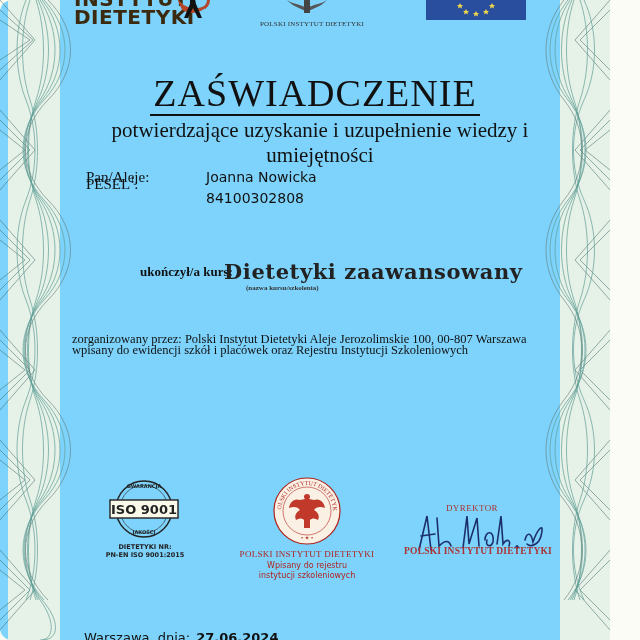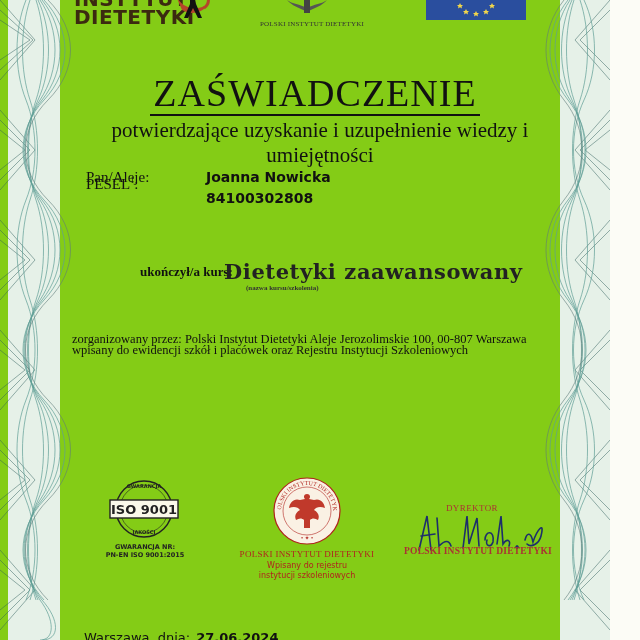--- a/index.html
+++ b/index.html
@@ -1,34 +1,34 @@
 <!DOCTYPE html>
 <html><head>
 <meta charset="utf-8">
 <style>
   html, body { margin:0; padding:0; }
   body { width:640px; height:640px; overflow:hidden; background:#fbfbf0; position:relative; font-family:"Liberation Serif", serif; color:#1a1a1a; }
-  .page { position:absolute; left:0; top:0; width:640px; height:640px; background:#84cc16; }
+  .page { position:absolute; left:0; top:0; width:640px; height:640px; background:#7dd3fc;border-radius:12px; }
   .border-left, .border-right { position:absolute; top:0; height:640px; }
   .border-left { left:0; width:80px; }
   .border-right { left:540px; width:70px; }
   .outer-strip { position:absolute; left:610px; top:0; width:30px; height:640px; background:#fcfcf6; }
   .logo-pid { position:absolute; left:74px; top:-10px; width:150px; height:40px; }
   .logo-text { position:absolute; left:0; font-family:"DejaVu Sans", sans-serif; font-weight:bold; color:#3b2a10; font-size:20px; line-height:18px; letter-spacing:0.5px; }
   .logo-line1 { top:0; }
   .logo-line2 { top:18px; }
   .logo-figure { position:absolute; left:100px; top:0; width:40px; height:32px; }
   .eagle-top { position:absolute; left:282px; top:0; width:50px; height:14px; }
   .eagle-label { position:absolute; left:257px; top:20px; width:110px; text-align:center; font-size:7px; letter-spacing:0.2px; color:#333; }
   .eu-flag { position:absolute; left:426px; top:0; width:100px; height:20px; background:#2a4e9e; }
   .title { position:absolute; left:100px; top:72px; width:430px; text-align:center; font-size:38px; letter-spacing:1px; color:#111; line-height:42px; }
   .title-rule { position:absolute; left:150px; top:114px; width:330px; height:2px; background:#111; }
   .subtitle { position:absolute; left:80px; top:118px; width:480px; text-align:center; font-size:21px; color:#111; }
   .lbl { position:absolute; font-size:15px; color:#111; }
-  .val { position:absolute; font-family:"DejaVu Sans", sans-serif; font-weight:bold; font-size:14px; color:#111; }
+  .val { position:absolute; font-family:"DejaVu Sans", sans-serif; font-weight:normal; font-size:14px; color:#111; }
   .course-lbl { position:absolute; left:140px; top:264px; font-size:13px; font-weight:bold; color:#111; }
   .course-name { position:absolute; left:224px; top:259px; font-size:21px; font-weight:bold; color:#222; letter-spacing:0.6px; font-family:"DejaVu Serif", serif; }
   .course-hint { position:absolute; left:246px; top:284px; font-size:7px; font-weight:bold; color:#333; }
   .org { position:absolute; left:72px; top:334px; width:490px; font-size:12.5px; line-height:11px; color:#111; }
   .iso-badge { position:absolute; left:104px; top:478px; width:80px; height:62px; }
   .iso-cert { position:absolute; left:100px; top:543px; width:90px; text-align:center; font-family:"DejaVu Sans", sans-serif; font-size:6.5px; font-weight:bold; color:#222; line-height:8px; }
   .seal { position:absolute; left:272px; top:476px; width:70px; height:70px; }
   .seal-name { position:absolute; left:236px; top:549px; width:142px; text-align:center; font-size:9px; color:#b0241e; letter-spacing:0.3px; }
   .seal-sub { position:absolute; left:236px; top:561px; width:142px; text-align:center; font-family:"DejaVu Sans", sans-serif; font-size:8px; color:#b0241e; line-height:10px; }
   .dir-title { position:absolute; left:432px; top:503px; width:80px; text-align:center; font-size:9px; font-weight:normal; color:#a33; letter-spacing:0.4px; }
@@ -138,21 +138,21 @@
 
   <svg class="iso-badge" viewBox="0 0 80 62">
     <circle cx="40" cy="31" r="28" fill="none" stroke="#222" stroke-width="1.4"></circle>
     <circle cx="40" cy="31" r="24" fill="none" stroke="#222" stroke-width="0.6"></circle>
     <text x="40" y="10" text-anchor="middle" font-family="DejaVu Sans, sans-serif" font-size="5" font-weight="bold" fill="#222">GWARANCJA</text>
     <text x="40" y="56" text-anchor="middle" font-family="DejaVu Sans, sans-serif" font-size="5" font-weight="bold" fill="#222">JAKOŚCI</text>
     <rect x="6" y="22" width="68" height="18" fill="#faf9ea" stroke="#222" stroke-width="1.4"></rect>
     <text x="40" y="36" text-anchor="middle" font-family="DejaVu Sans, sans-serif" font-size="13" font-weight="bold" fill="#222">ISO 9001</text>
   </svg>
   <div class="iso-cert">
-    <div>GWARANCJA NR:</div>
+    <div>DIETETYKI NR:</div>
     <div>PN-EN ISO 9001:2015</div>
   </div>
 
   <svg class="seal" viewBox="0 0 70 70">
     <circle cx="35" cy="35" r="33" fill="#faf1e4" stroke="#b0241e" stroke-width="1.2"></circle>
     <circle cx="35" cy="35" r="24" fill="none" stroke="#b0241e" stroke-width="0.6"></circle>
     <path id="sealarc" d="M9,35 A26,26 0 0 1 61,35" fill="none"></path>
     <text font-family="Liberation Serif, serif" font-size="6" fill="#b0241e"><textPath href="#sealarc" startOffset="50%" text-anchor="middle">POLSKI INSTYTUT DIETETYKI</textPath></text>
     <g fill="#c0392b">
       <path d="M35,18 C32,18 31,21 33,23 L28,24 C22,22 18,26 17,32 C22,30 26,31 28,34 C24,36 22,40 24,44 C27,42 30,42 32,44 L32,52 L38,52 L38,44 C40,42 43,42 46,44 C48,40 46,36 42,34 C44,31 48,30 53,32 C52,26 48,22 42,24 L37,23 C39,21 38,18 35,18 Z"></path>

